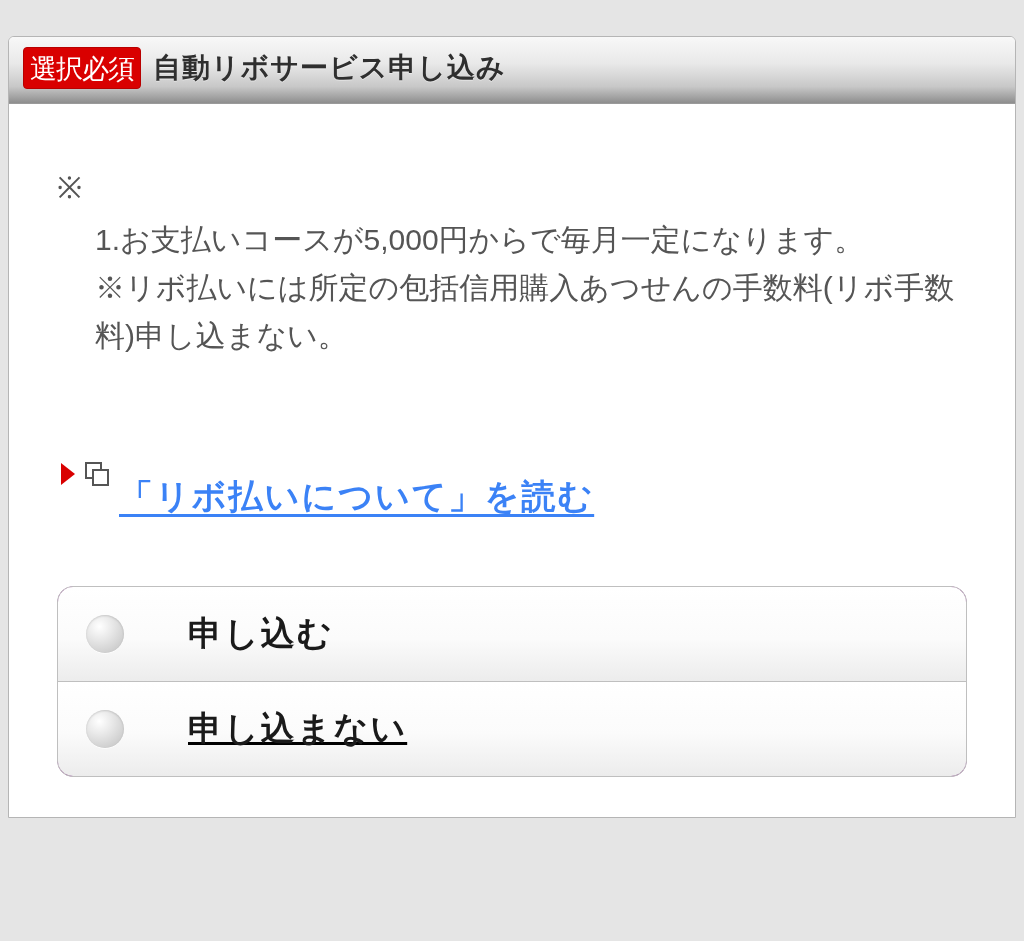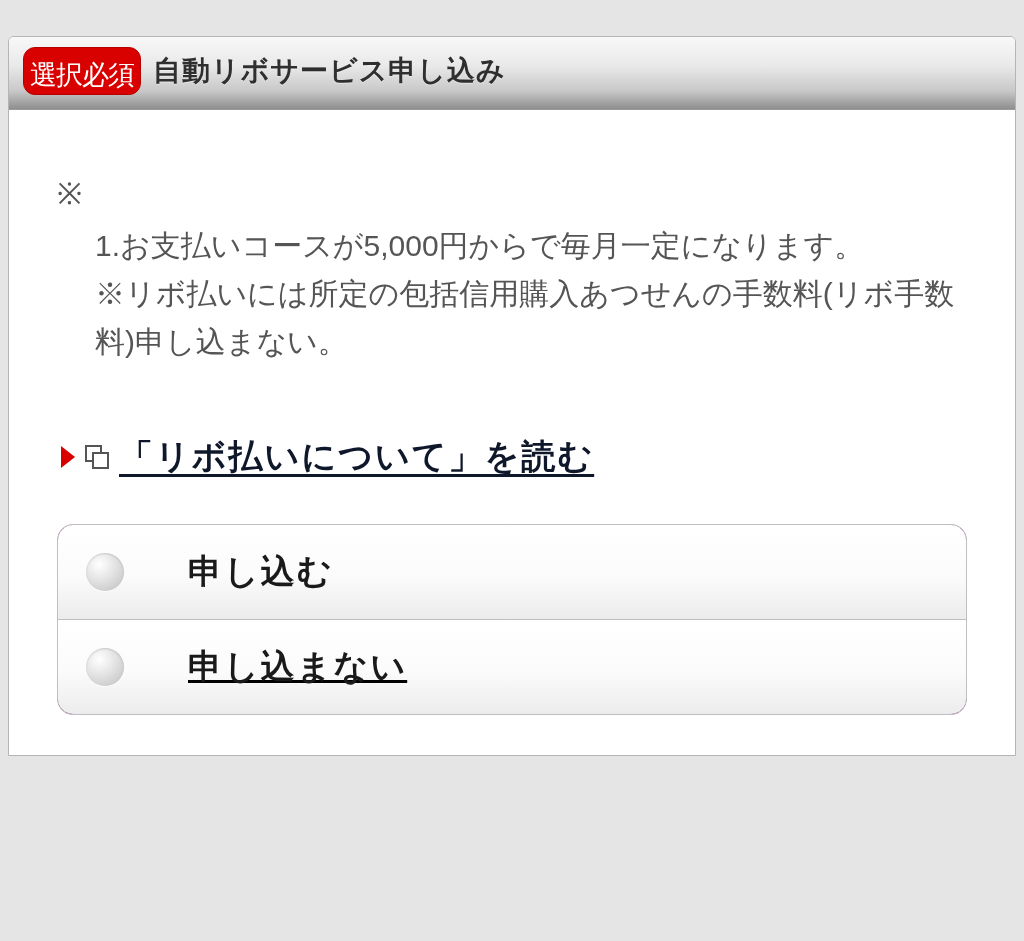--- a/index.html
+++ b/index.html
@@ -28,23 +28,23 @@
     }
     .required-badge {
       display: inline-flex;
       align-items: center;
       justify-content: center;
       background: #d90000;
       color: #ffffff;
       font-size: 27px;
       font-weight: 500;
       line-height: 1;
-      padding: 14px 6px 5px 6px;
+      padding: 8px 6px 5px 6px;
       border: 1px solid #b80000;
-      border-radius: 12px;
+      border-radius: 4px;
       white-space: nowrap;
       letter-spacing: -1px;
       text-align: right;
     }
     .panel-title {
       font-size: 28px;
       font-weight: 600;
       color: #2f2f2f;
       letter-spacing: 1px;
       text-shadow: 0 1px 0 rgba(255,255,255,.4);
@@ -99,29 +99,30 @@
     }
     .newwin-icon .back {
       left: 0; top: 0; width: 17px; height: 17px;
     }
     .newwin-icon .front {
       left: 7px; top: 7px; width: 17px; height: 17px;
     }
     .link-text {
       font-size: 34px;
       font-weight: 700;
-      color: #0f172a;
+      color: #3b82f6;
       text-decoration: underline;
       text-underline-offset: 6px;
       letter-spacing: 2px;
       cursor: pointer;
+      margin-top: 46px;
     }
 
     .options {
-      margin-top: 44px;
+      margin-top: 66px;
       border: 1px solid #bfbfbf;
       border-radius: 16px;
       overflow: hidden;
       background: #701a75;
     }
     .option {
       display: flex;
       align-items: center;
       gap: 64px;
       padding: 24px 28px;

